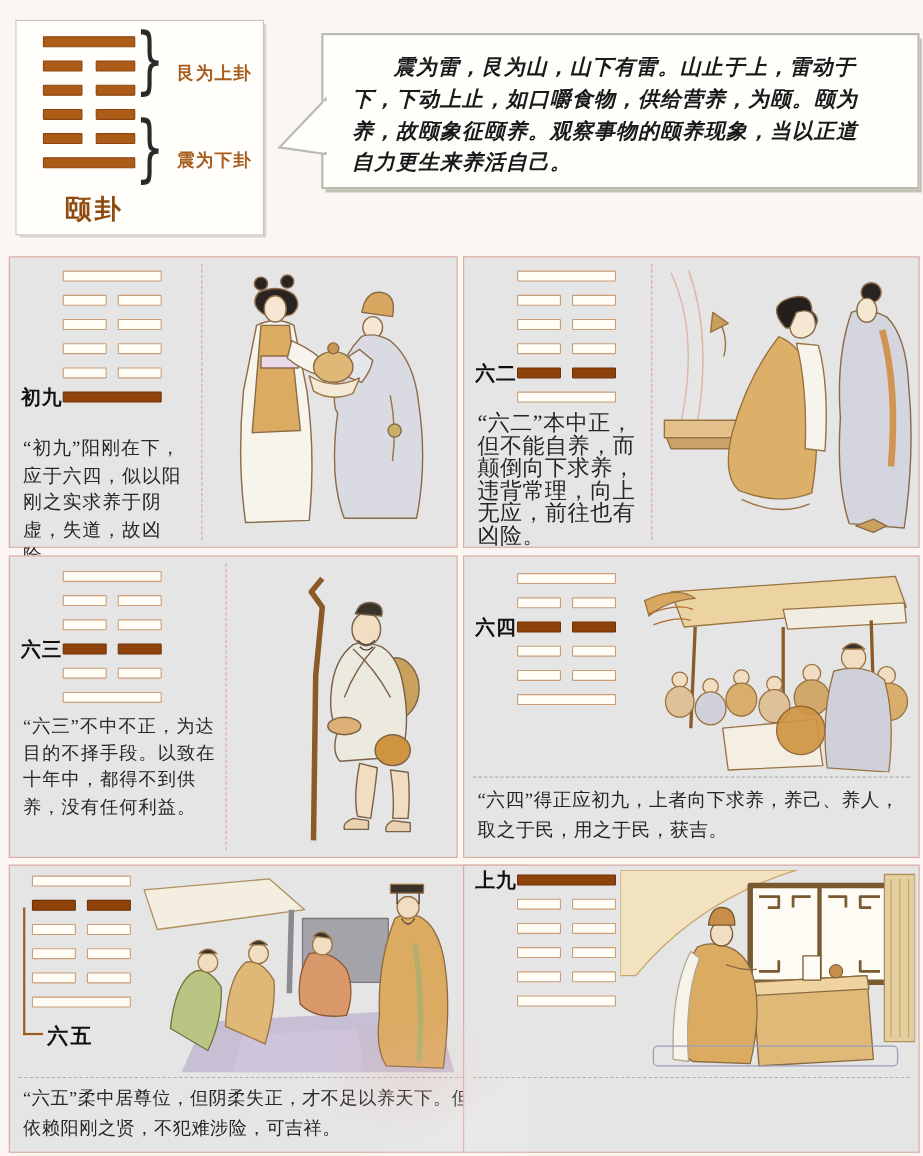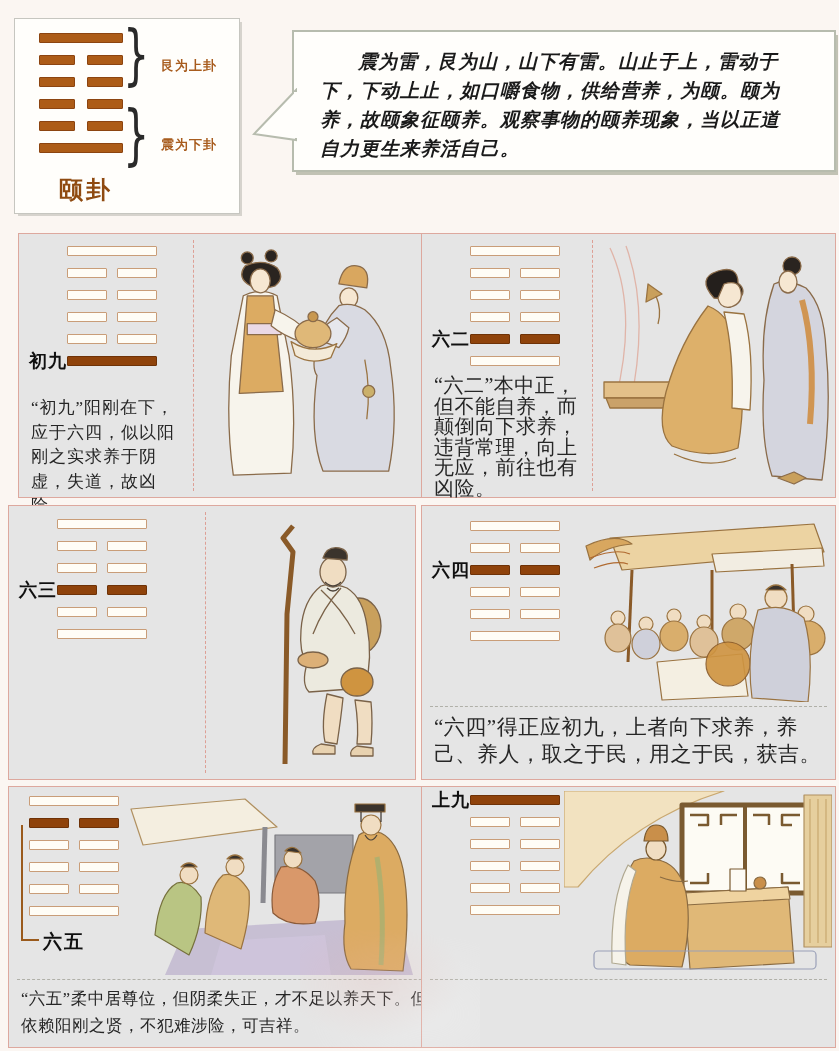--- a/index.html
+++ b/index.html
@@ -13,34 +13,34 @@
   .hex-big .bars{display:flex;width:84px;justify-content:space-between;}
   .hex-big .seg{height:10px;background:#ad5c17;border:1px solid #8c4410;box-sizing:border-box;border-radius:1px;}
   .hex-big .seg.full{width:84px;}
   .hex-big .seg.half{width:36px;}
   .hex-big .hexrow.gap-top{margin-top:12px;}
   .brace{position:absolute;left:108px;font-family:"DejaVu Sans",sans-serif;color:#2a2a2a;
          font-size:46px;line-height:46px;transform:scale(.9,1.45);transform-origin:left center;}
   .brace.up{top:12px;}
   .brace.down{top:92px;}
   .trigram-label{position:absolute;left:146px;width:76px;font-family:"Liberation Sans",sans-serif;
-         font-weight:700;font-size:13px;color:#a85c1e;letter-spacing:1px;}
+         font-weight:700;font-size:16px;color:#a85c1e;letter-spacing:1px;}
   .trigram-label.up{top:38px;}
   .trigram-label.down{top:117px;}
   .hexbox-caption{position:absolute;left:44px;top:155px;font-family:"Liberation Sans",sans-serif;
          font-weight:700;font-size:24px;letter-spacing:3px;color:#8f4a10;}
   
   .bubble{position:absolute;left:292px;top:30px;width:544px;height:142px;background:#fffefb;
           border:2px solid #b7bcae;box-sizing:border-box;box-shadow:3px 4px 0 -1px rgba(145,152,130,.55);font-style:italic;}
   .bubble p{margin:0;padding:15px 42px 0 26px;text-indent:2em;font-size:19px;line-height:29px;
           letter-spacing:1px;font-weight:600;color:#1a1a1a;}
   .bubble-tail{position:absolute;left:252px;top:88px;width:46px;height:58px;}
   
   .panel{position:absolute;background:#e5e5e5;border:1px solid #dda89e;box-sizing:border-box;}
-  #panel-chujiu {left:8px;  top:233px;width:408px;height:265px;margin-left:10px;}
+  #panel-chujiu {left:8px;  top:233px;width:408px;height:265px;}
   #panel-liuer  {left:421px;top:233px;width:415px;height:265px;}
   #panel-liusan {left:8px;  top:505px;width:408px;height:275px;}
   #panel-liusi  {left:421px;top:505px;width:415px;height:275px;}
   #panel-liuwu  {left:8px;  top:786px;width:468px;height:262px;}
   #panel-shangjiu{left:421px;top:786px;width:415px;height:262px;}
   
   .hex-mini{position:absolute;left:10px;top:12px;}
   .hex-mini .hexrow{display:flex;align-items:center;height:10px;margin-bottom:12px;}
   .hex-mini .slot{width:38px;flex:none;}
   .hex-mini .hexlabel{font-family:"Liberation Sans",sans-serif;font-weight:700;font-size:18px;
@@ -63,21 +63,21 @@
   .vdash{position:absolute;top:6px;bottom:6px;border-left:1px dashed #dd9f95;}
   #panel-chujiu .vdash{left:174px;}
   #panel-liuer .vdash{left:170px;}
   #panel-liusan .vdash{left:196px;}
   .hdash{position:absolute;left:8px;right:8px;border-top:1px dashed #b0b0a8;}
   
   .sidetext{position:absolute;font-size:17px;line-height:24.5px;letter-spacing:1px;color:#262626;}
   #panel-chujiu .sidetext{left:12px;top:162px;width:160px;}
   #panel-liuer .sidetext{left:12px;top:141px;width:162px;font-size:20px;line-height:20.5px;letter-spacing:.5px;}
   #panel-liusan .sidetext{left:12px;top:142px;width:180px;font-size:16.5px;}
-  .bottomtext{position:absolute;left:12px;right:10px;font-size:21px;line-height:27px;
+  .bottomtext{position:absolute;left:12px;right:10px;font-size:17px;line-height:27px;
            letter-spacing:.5px;color:#262626;}
   
   .illus{position:absolute;}
   #panel-chujiu .illus{left:178px;top:6px;width:226px;height:252px;}
   #panel-liuer .illus{left:174px;top:6px;width:237px;height:252px;}
   #panel-liusan .illus{left:200px;top:4px;width:204px;height:266px;}
   #panel-liusi .illus{left:140px;top:6px;width:268px;height:190px;}
   #panel-liuwu .illus{left:116px;top:4px;width:288px;height:184px;}
   #panel-shangjiu .illus{left:142px;top:4px;width:268px;height:184px;}
   .illus svg{display:block;width:100%;height:100%;}
@@ -317,20 +317,21 @@
             <span class="seg half"></span>
           </span>
         </div>
         <div class="hexrow">
           <span class="slot"></span>
           <span class="bars">
             <span class="seg full"></span>
           </span>
         </div>
       </div>
+    <div class="sidetext">“六三”不中不正，为达目的不择手段。以致在十年中，都得不到供养，没有任何利益。</div>
     <div class="vdash"></div>
     <div class="illus">
       <svg viewBox="0 0 204 266">
         <g stroke="#7a6248" stroke-width="1.3" stroke-linejoin="round">
           <path d="M84,16 l-10,12 l10,14 l-6,62 l-2,150" fill="none" stroke="#8a5a28" stroke-width="5"></path>
           <ellipse cx="150" cy="116" rx="22" ry="28" fill="#c9a05c"></ellipse>
           <path d="M112,76 q-18,14 -20,44 q-2,22 6,34 q-6,20 2,28 l56,-4 q8,-30 2,-62 q-4,-28 -20,-38 q-16,-6 -26,-2 z" fill="#eceadf"></path>
           <path d="M112,80 q20,18 34,44" fill="none"></path>
           <path d="M132,78 q-18,20 -28,46" fill="none"></path>
           <ellipse cx="124" cy="62" rx="13" ry="15" fill="#f0ddc2"></ellipse>

